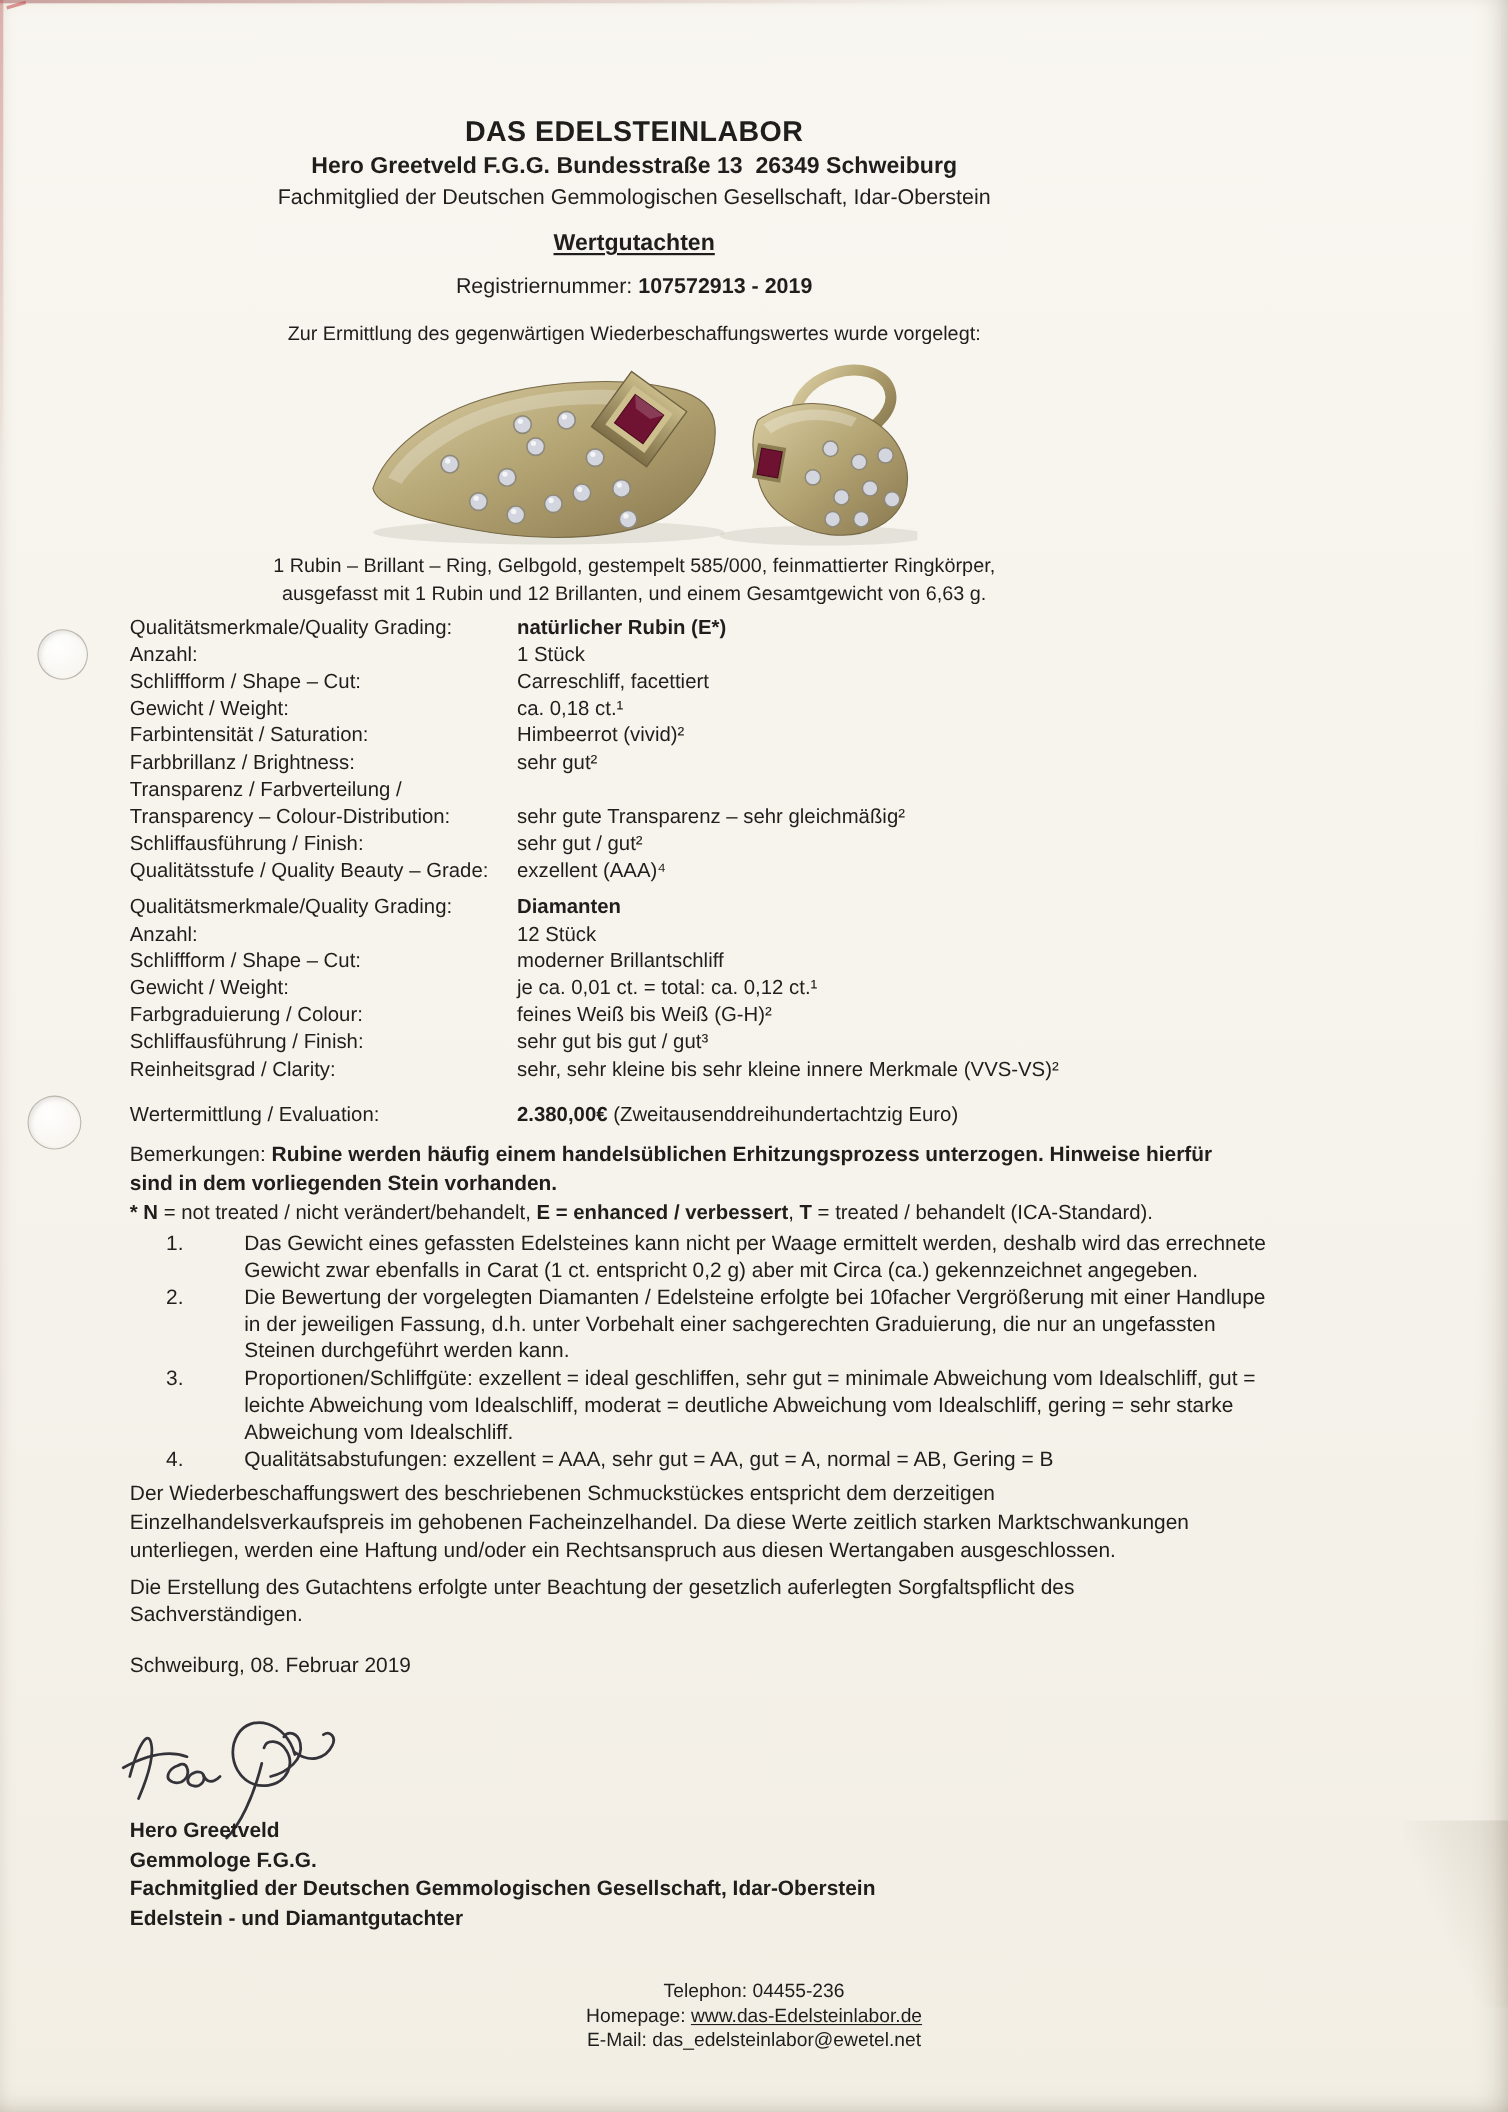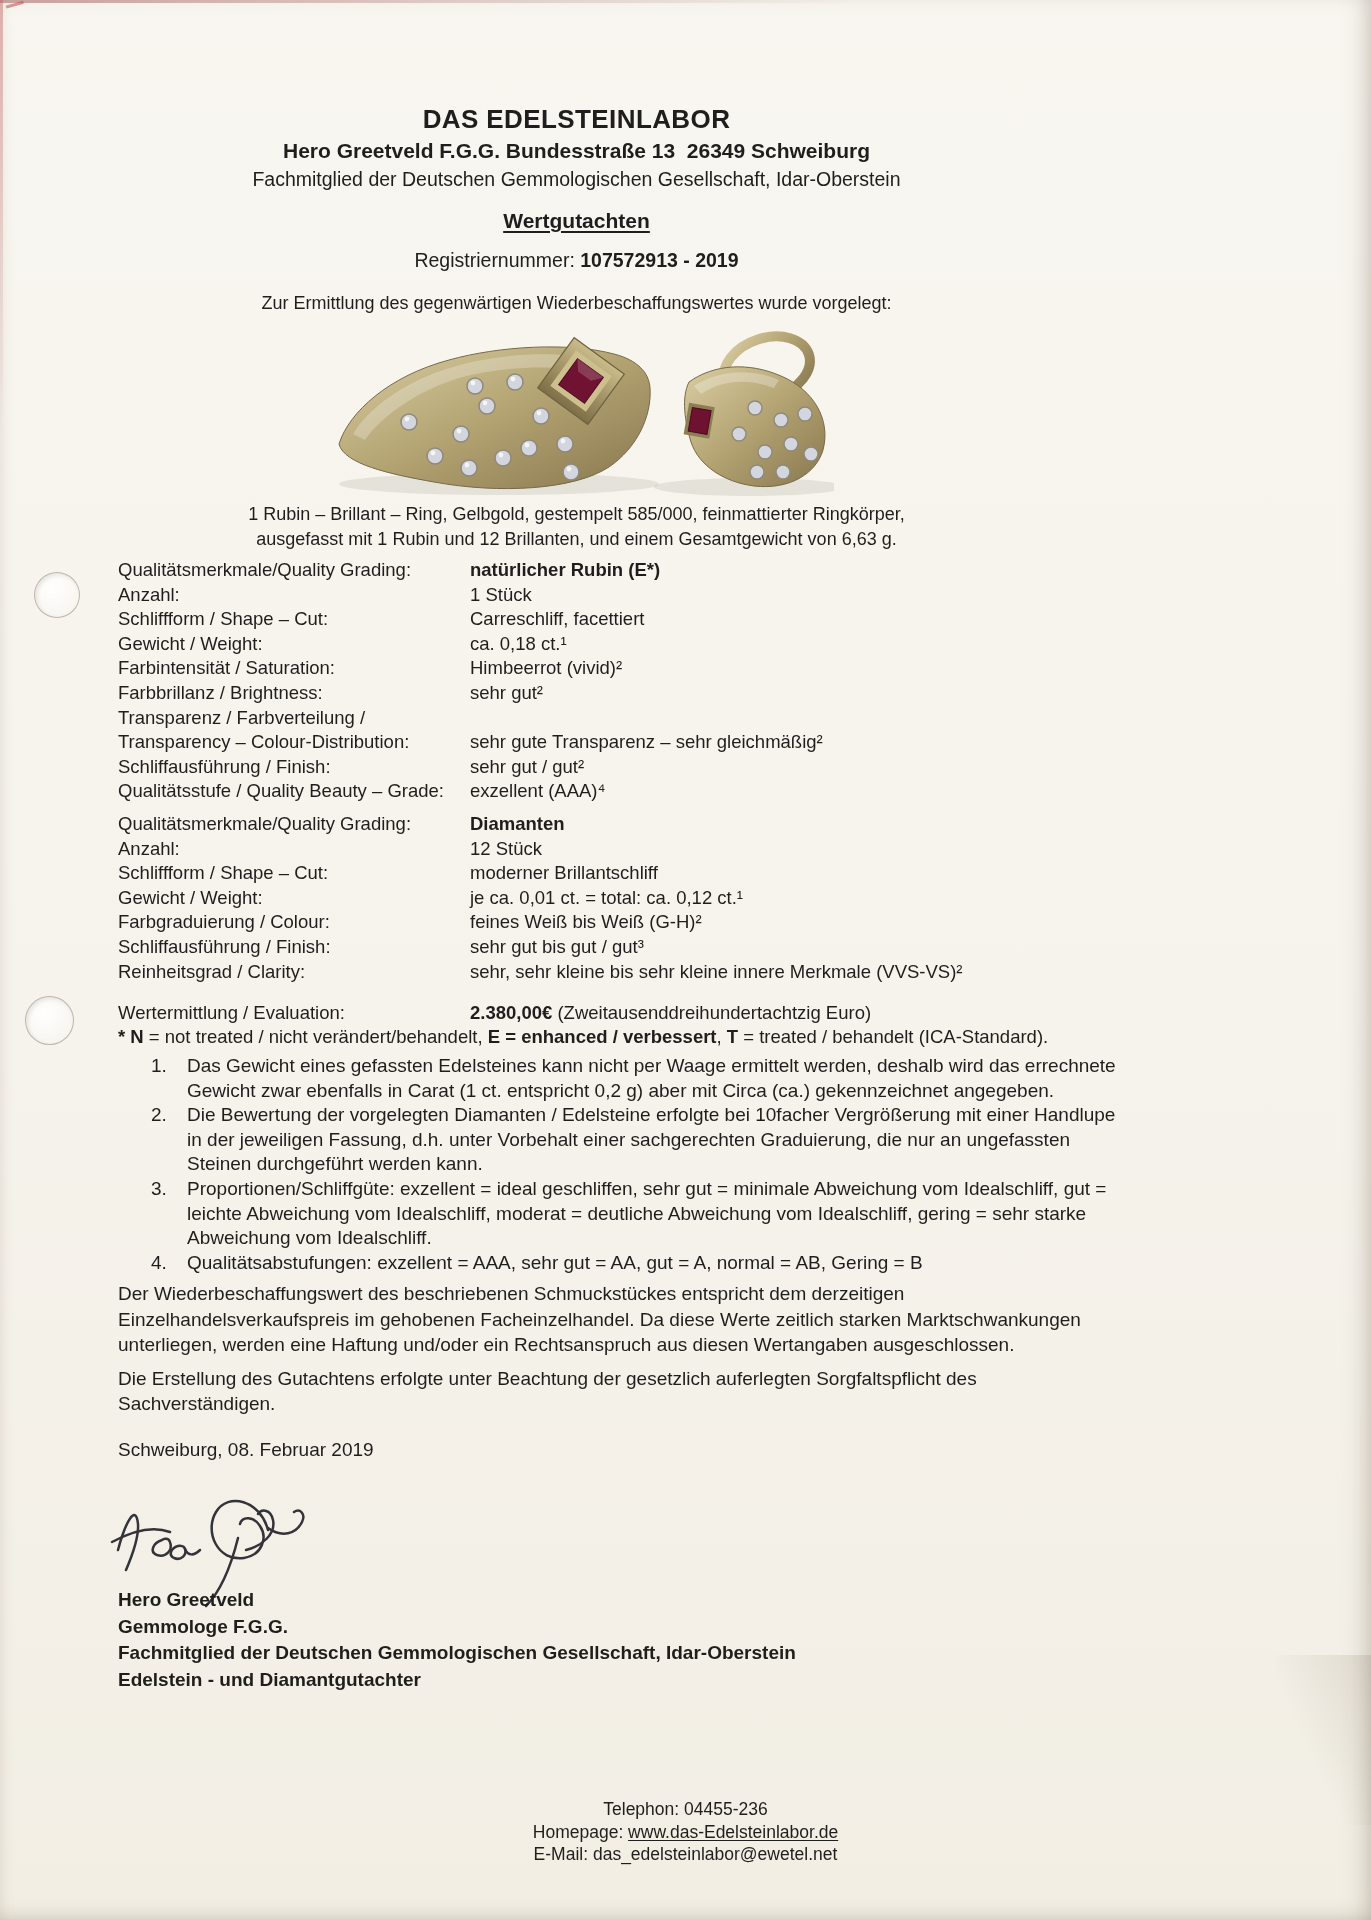--- a/index.html
+++ b/index.html
@@ -56,21 +56,21 @@
 
   .eval-row{display:flex;margin-top:16px;font-size:18.5px;line-height:25px;}
   .eval-row .glabel{width:352px;}
 
   .bemerk{margin-top:12px;font-size:19px;line-height:26.5px;}
   .star-note{font-size:18.5px;line-height:24px;white-space:nowrap;}
 
   .fnlist{margin-top:5px;font-size:19px;line-height:24.6px;}
   .fnitem{display:flex;}
   .fnum{margin-left:33px;width:36px;flex:none;}
-  .ftext{flex:1;}
+  .ftext{flex:1;margin-left:35px;}
 
   .para{margin-top:6px;font-size:19px;line-height:25.2px;}
   .para2{margin-top:9px;}
   .dateline{margin-top:22px;font-size:19px;line-height:24px;}
   .signature{margin-top:20px;height:105px;margin-left:-8px;}
   .signature svg{overflow:visible;}
   .signer{font-size:19px;line-height:26.5px;font-weight:bold;}
 
   .footer{position:absolute;left:0;right:0;top:1798px;text-align:center;
     font-size:17.5px;line-height:22.5px;}
@@ -255,20 +255,24 @@
           <span class="glabel">Reinheitsgrad / Clarity:</span>
           <span class="gvalue">sehr, sehr kleine bis sehr kleine innere Merkmale (VVS-VS)²</span>
         </div>
     </div>
 
     <div class="eval-row">
       <span class="glabel">Wertermittlung / Evaluation:</span>
       <span class="gvalue"><span class="b">2.380,00€</span> <span>(Zweitausenddreihundertachtzig Euro)</span></span>
     </div>
 
+    <div class="bemerk">
+      <div class="line"><span>Bemerkungen: </span><span class="b">Rubine werden häufig einem handelsüblichen Erhitzungsprozess unterzogen. Hinweise hierfür</span></div>
+      <div class="line b">sind in dem vorliegenden Stein vorhanden.</div>
+    </div>
 
     <div class="star-note"><span class="b">* N</span><span> = not treated / nicht verändert/behandelt, </span><span class="b">E = enhanced / verbessert</span><span>, </span><span class="b">T</span><span> = treated / behandelt (ICA-Standard).</span></div>
 
     <div class="fnlist">
       <div class="fnitem">
         <div class="fnum">1.</div>
         <div class="ftext">
           <div class="line">Das Gewicht eines gefassten Edelsteines kann nicht per Waage ermittelt werden, deshalb wird das errechnete</div>
           <div class="line">Gewicht zwar ebenfalls in Carat (1 ct. entspricht 0,2 g) aber mit Circa (ca.) gekennzeichnet angegeben.</div>
         </div>

